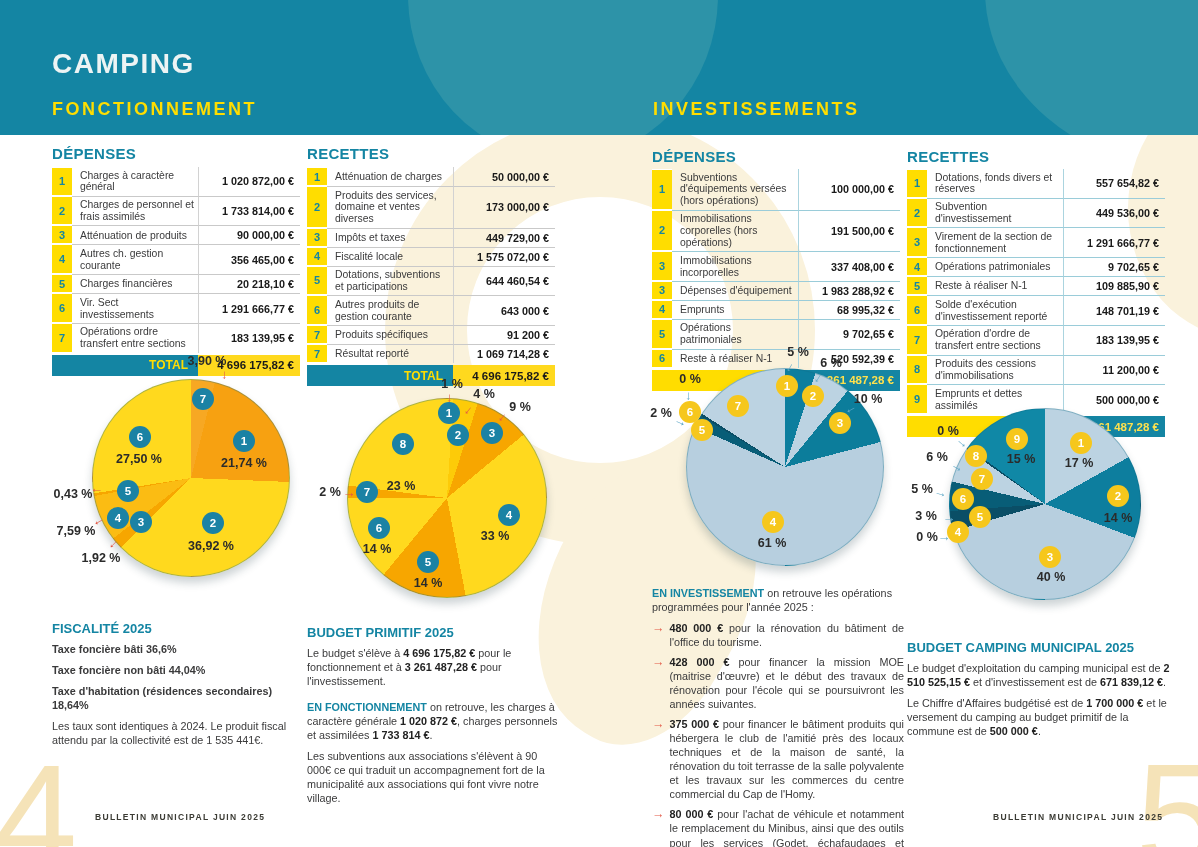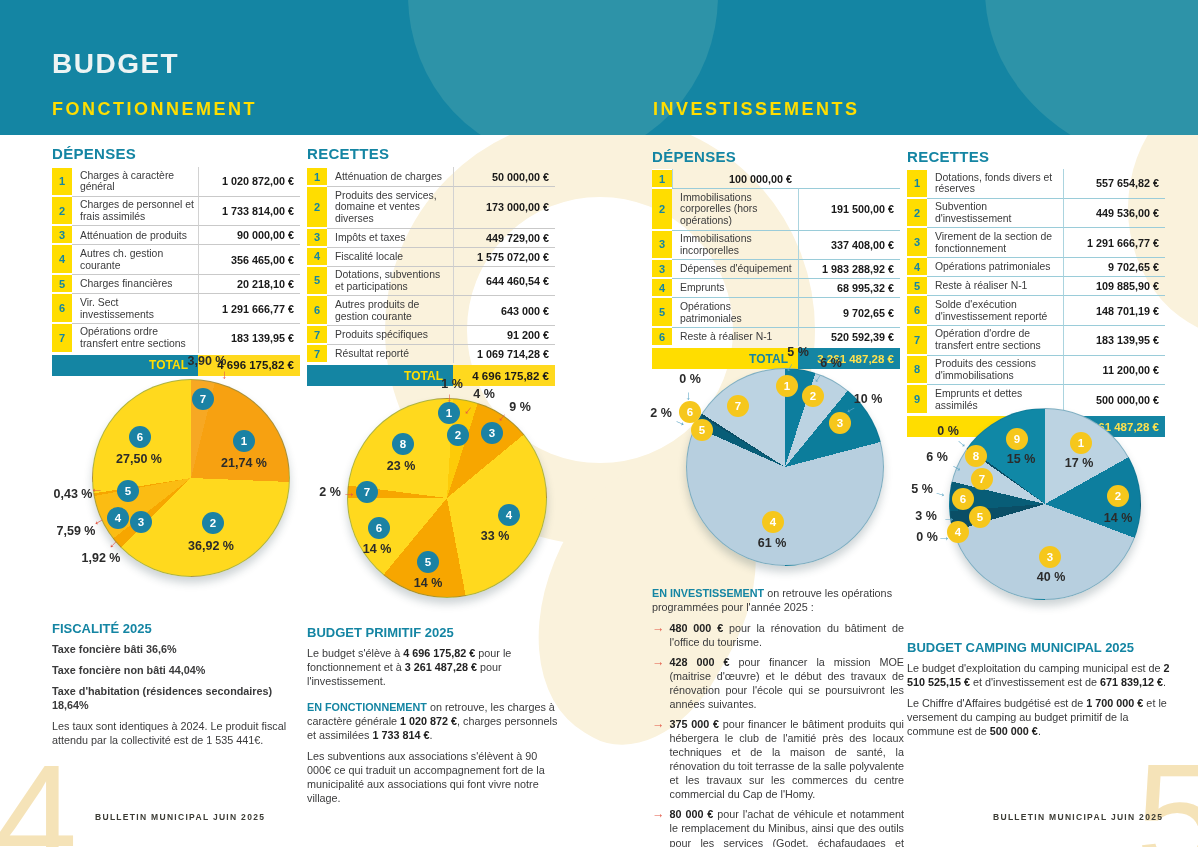--- a/index.html
+++ b/index.html
@@ -75,21 +75,21 @@
 </head>
 <body>
 
 <div class="bg-shape bg-ring"></div>
 <div class="bg-shape bg-tail"></div>
 <div class="bg-shape bg-corner"></div>
 
 <div class="header">
   <div class="header-deco hd1"></div>
   <div class="header-deco hd2"></div>
-  <div class="budget-title">BUDGET</div>
+  <div class="budget-title">CAMPING</div>
   <div class="section-title" style="left:52px;">FONCTIONNEMENT</div>
   <div class="section-title" style="left:653px;">INVESTISSEMENTS</div>
 </div>
 
 <div class="colhead" style="left:52px;top:145px;">DÉPENSES</div>
 <div class="colhead" style="left:307px;top:145px;">RECETTES</div>
 <div class="colhead" style="left:652px;top:148px;">DÉPENSES</div>
 <div class="colhead" style="left:907px;top:148px;">RECETTES</div>
 
 <section class="table scheme-a" style="left:52px;top:167px;width:248px;">
@@ -198,20 +198,21 @@
     <div class="cell tlabel">TOTAL</div>
     <div class="cell tval">4 696 175,82 €</div>
   </div>
 </section>
 
 <section class="table scheme-b" style="left:652px;top:169px;width:248px;">
   <div class="tbody">
 
       <div class="trow">
         <div class="cell badge">1</div>
+        <div class="cell lbl">Subventions d'équipements versées (hors opérations)</div>
         <div class="cell val">100 000,00 €</div>
       </div>
 
       <div class="trow">
         <div class="cell badge">2</div>
         <div class="cell lbl">Immobilisations corporelles (hors opérations)</div>
         <div class="cell val">191 500,00 €</div>
       </div>
 
       <div class="trow">
@@ -348,21 +349,21 @@
     <div class="pie-badge badge-teal" style="left: 498px; top: 504px;">4</div>
     <div class="pie-label" style="left: 495px; top: 536px;">33 %</div>
     <div class="pie-badge badge-teal" style="left: 417px; top: 551px;">5</div>
     <div class="pie-label" style="left: 428px; top: 583px;">14 %</div>
     <div class="pie-badge badge-teal" style="left: 368px; top: 517px;">6</div>
     <div class="pie-label" style="left: 377px; top: 549px;">14 %</div>
     <div class="pie-badge badge-teal" style="left: 356px; top: 481px;">7</div>
     <div class="pie-label" style="left: 330px; top: 492px;">2 %</div>
     <div class="pie-arrow" style="left: 349px; top: 492px; color: rgb(226, 87, 68); transform: translate(-50%, -50%) rotate(0deg);">→</div>
     <div class="pie-badge badge-teal" style="left: 392px; top: 433px;">8</div>
-    <div class="pie-label" style="left: 401px; top: 466px;">23 %</div>
+    <div class="pie-label" style="left: 401px; top: 486px;">23 %</div>
   </div>
 <div class="pie-layer">
     <div class="pie-circle" style="left: 686px; top: 368px; height: 198px; width: 198px; background: conic-gradient(rgb(13, 126, 158) 0deg, rgb(13, 126, 158) 17.93deg, rgb(188, 211, 226) 17.93deg, rgb(188, 211, 226) 39.44deg, rgb(12, 125, 155) 39.44deg, rgb(12, 125, 155) 75.3deg, rgb(183, 207, 223) 75.3deg, rgb(183, 207, 223) 294.02deg, rgb(8, 93, 119) 294.02deg, rgb(8, 93, 119) 301.2deg, rgb(10, 78, 102) 301.2deg, rgb(10, 78, 102) 302.63deg, rgb(188, 211, 226) 302.63deg, rgb(188, 211, 226) 360deg);"></div>
     <div class="pie-badge badge-yellow" style="left: 776px; top: 375px;">1</div>
     <div class="pie-label" style="left: 798px; top: 352px;">5 %</div>
     <div class="pie-arrow" style="left: 792px; top: 369px; color: rgb(95, 168, 199); transform: translate(-50%, -50%) rotate(120deg);">→</div>
     <div class="pie-badge badge-yellow" style="left: 802px; top: 385px;">2</div>
     <div class="pie-label" style="left: 831px; top: 363px;">6 %</div>
     <div class="pie-arrow" style="left: 820px; top: 380px; color: rgb(95, 168, 199); transform: translate(-50%, -50%) rotate(125deg);">→</div>
     <div class="pie-badge badge-yellow" style="left: 829px; top: 412px;">3</div>

